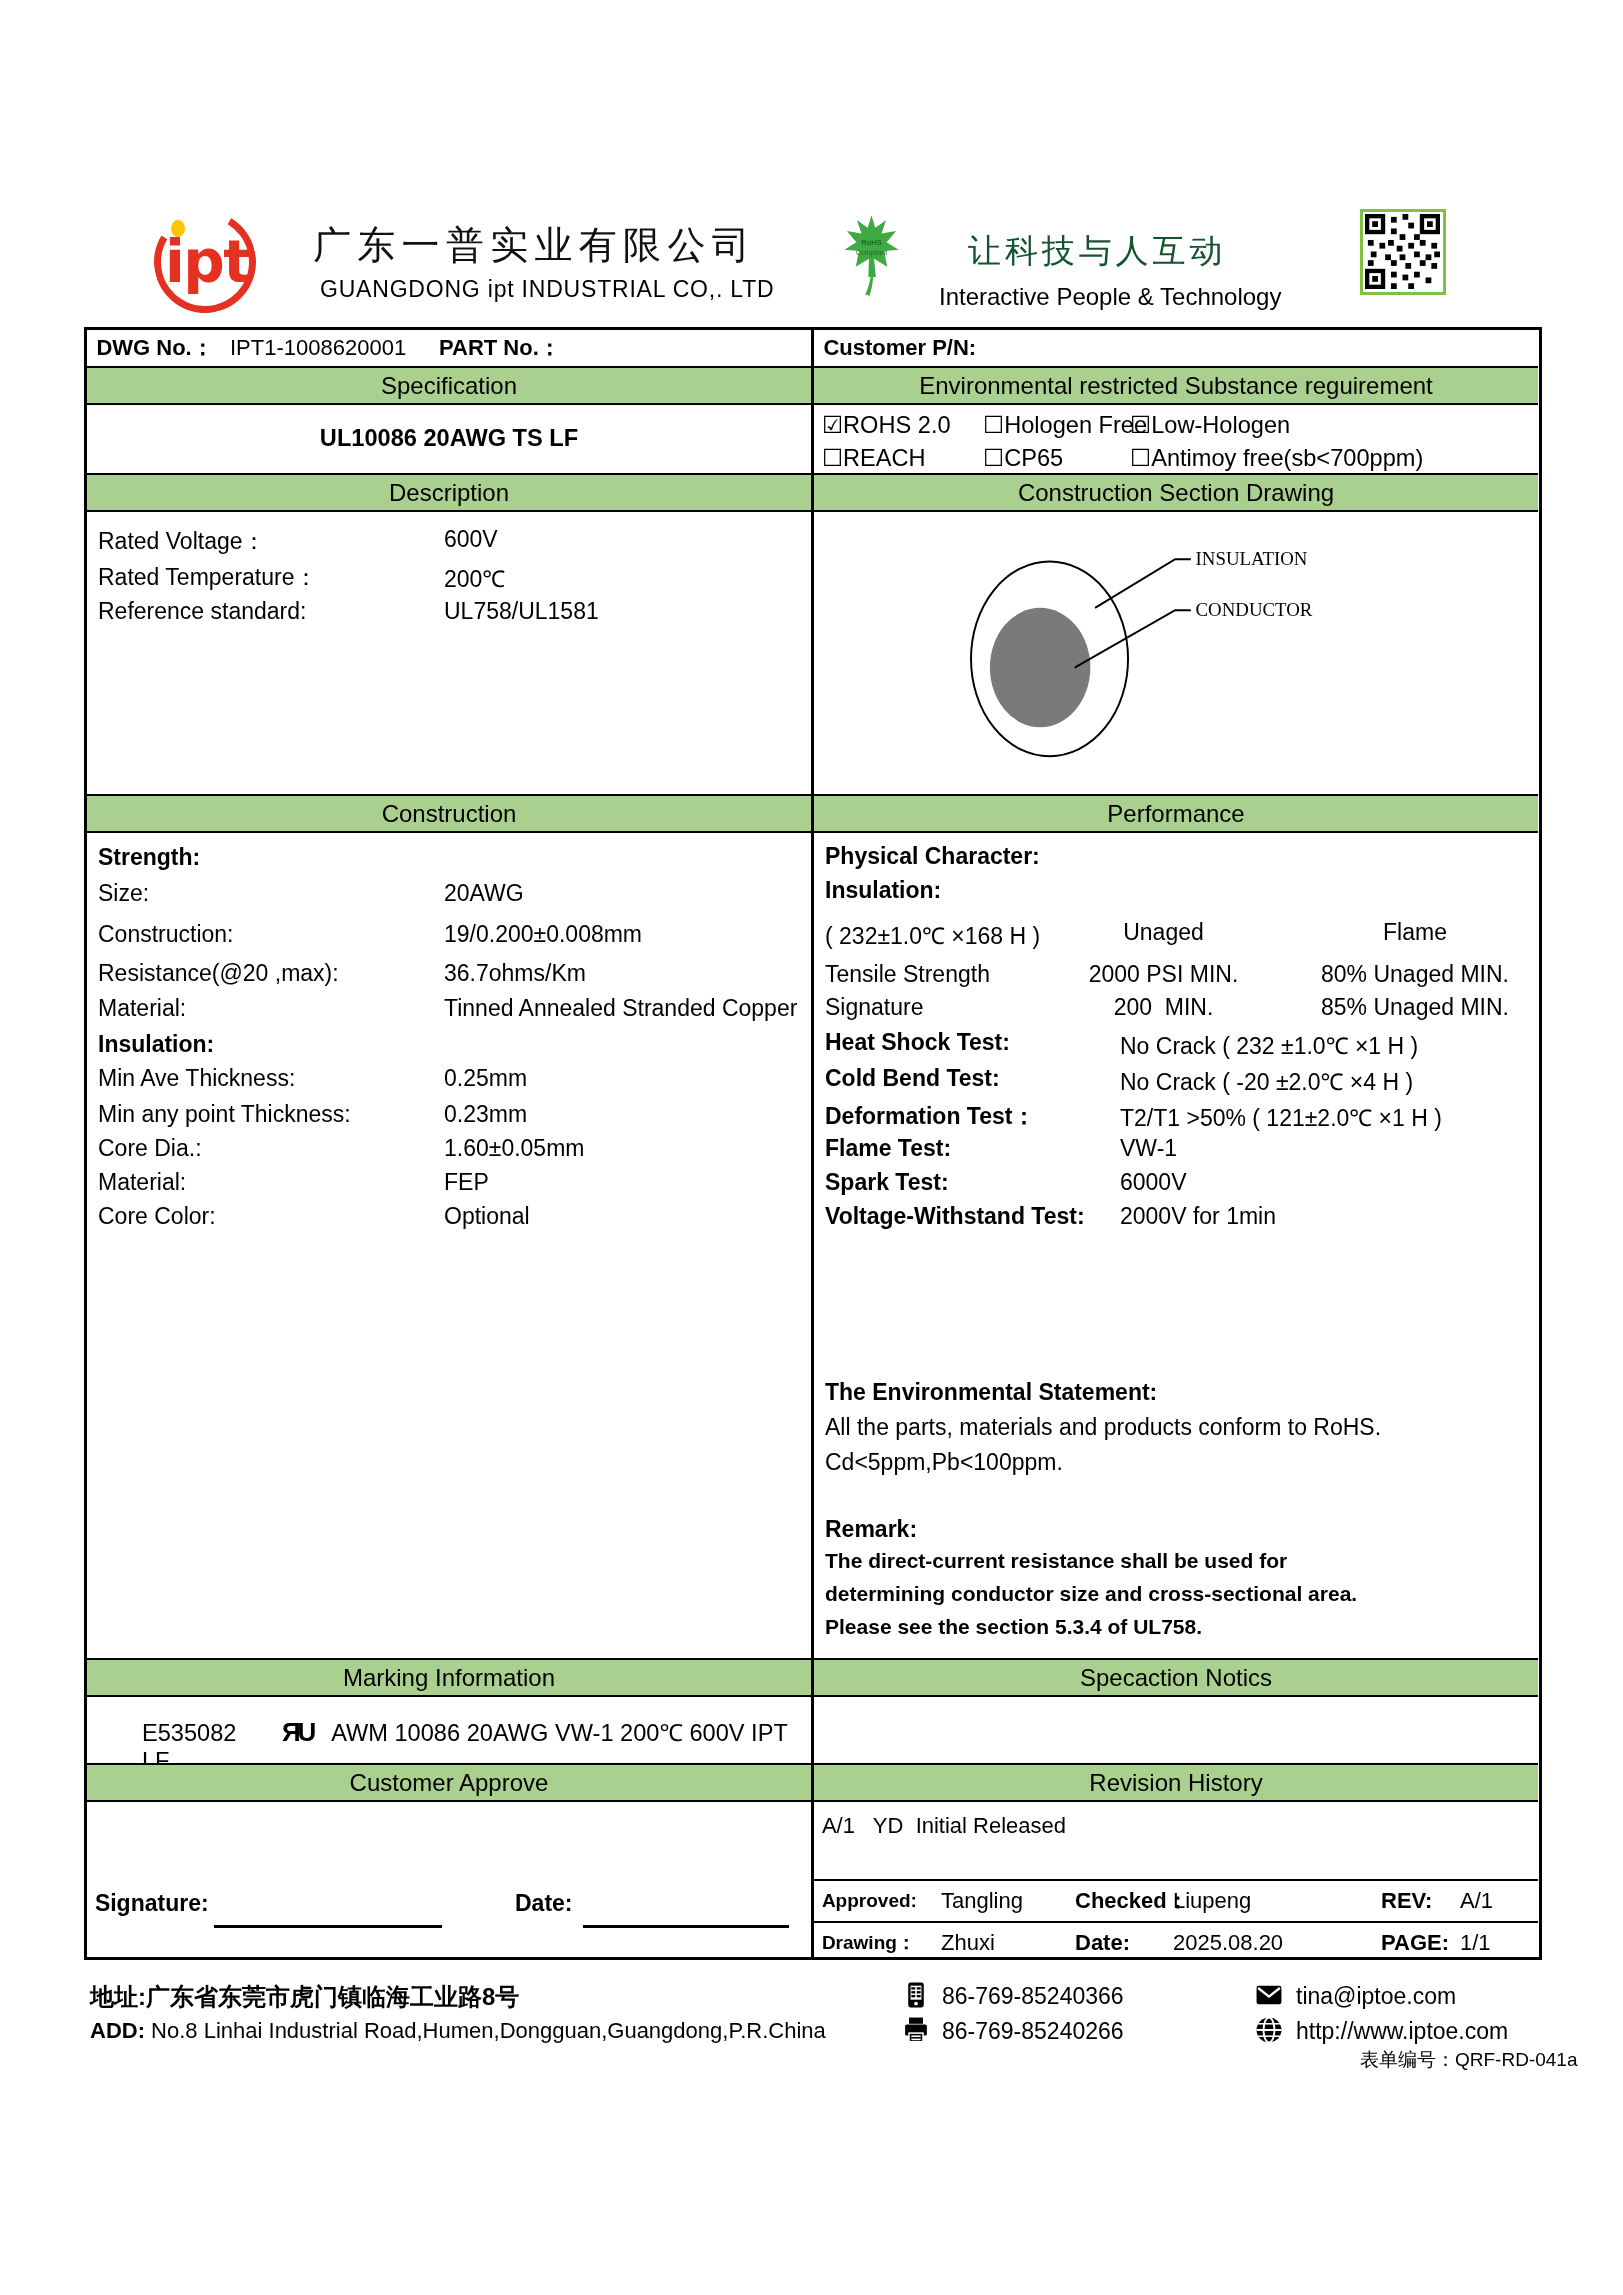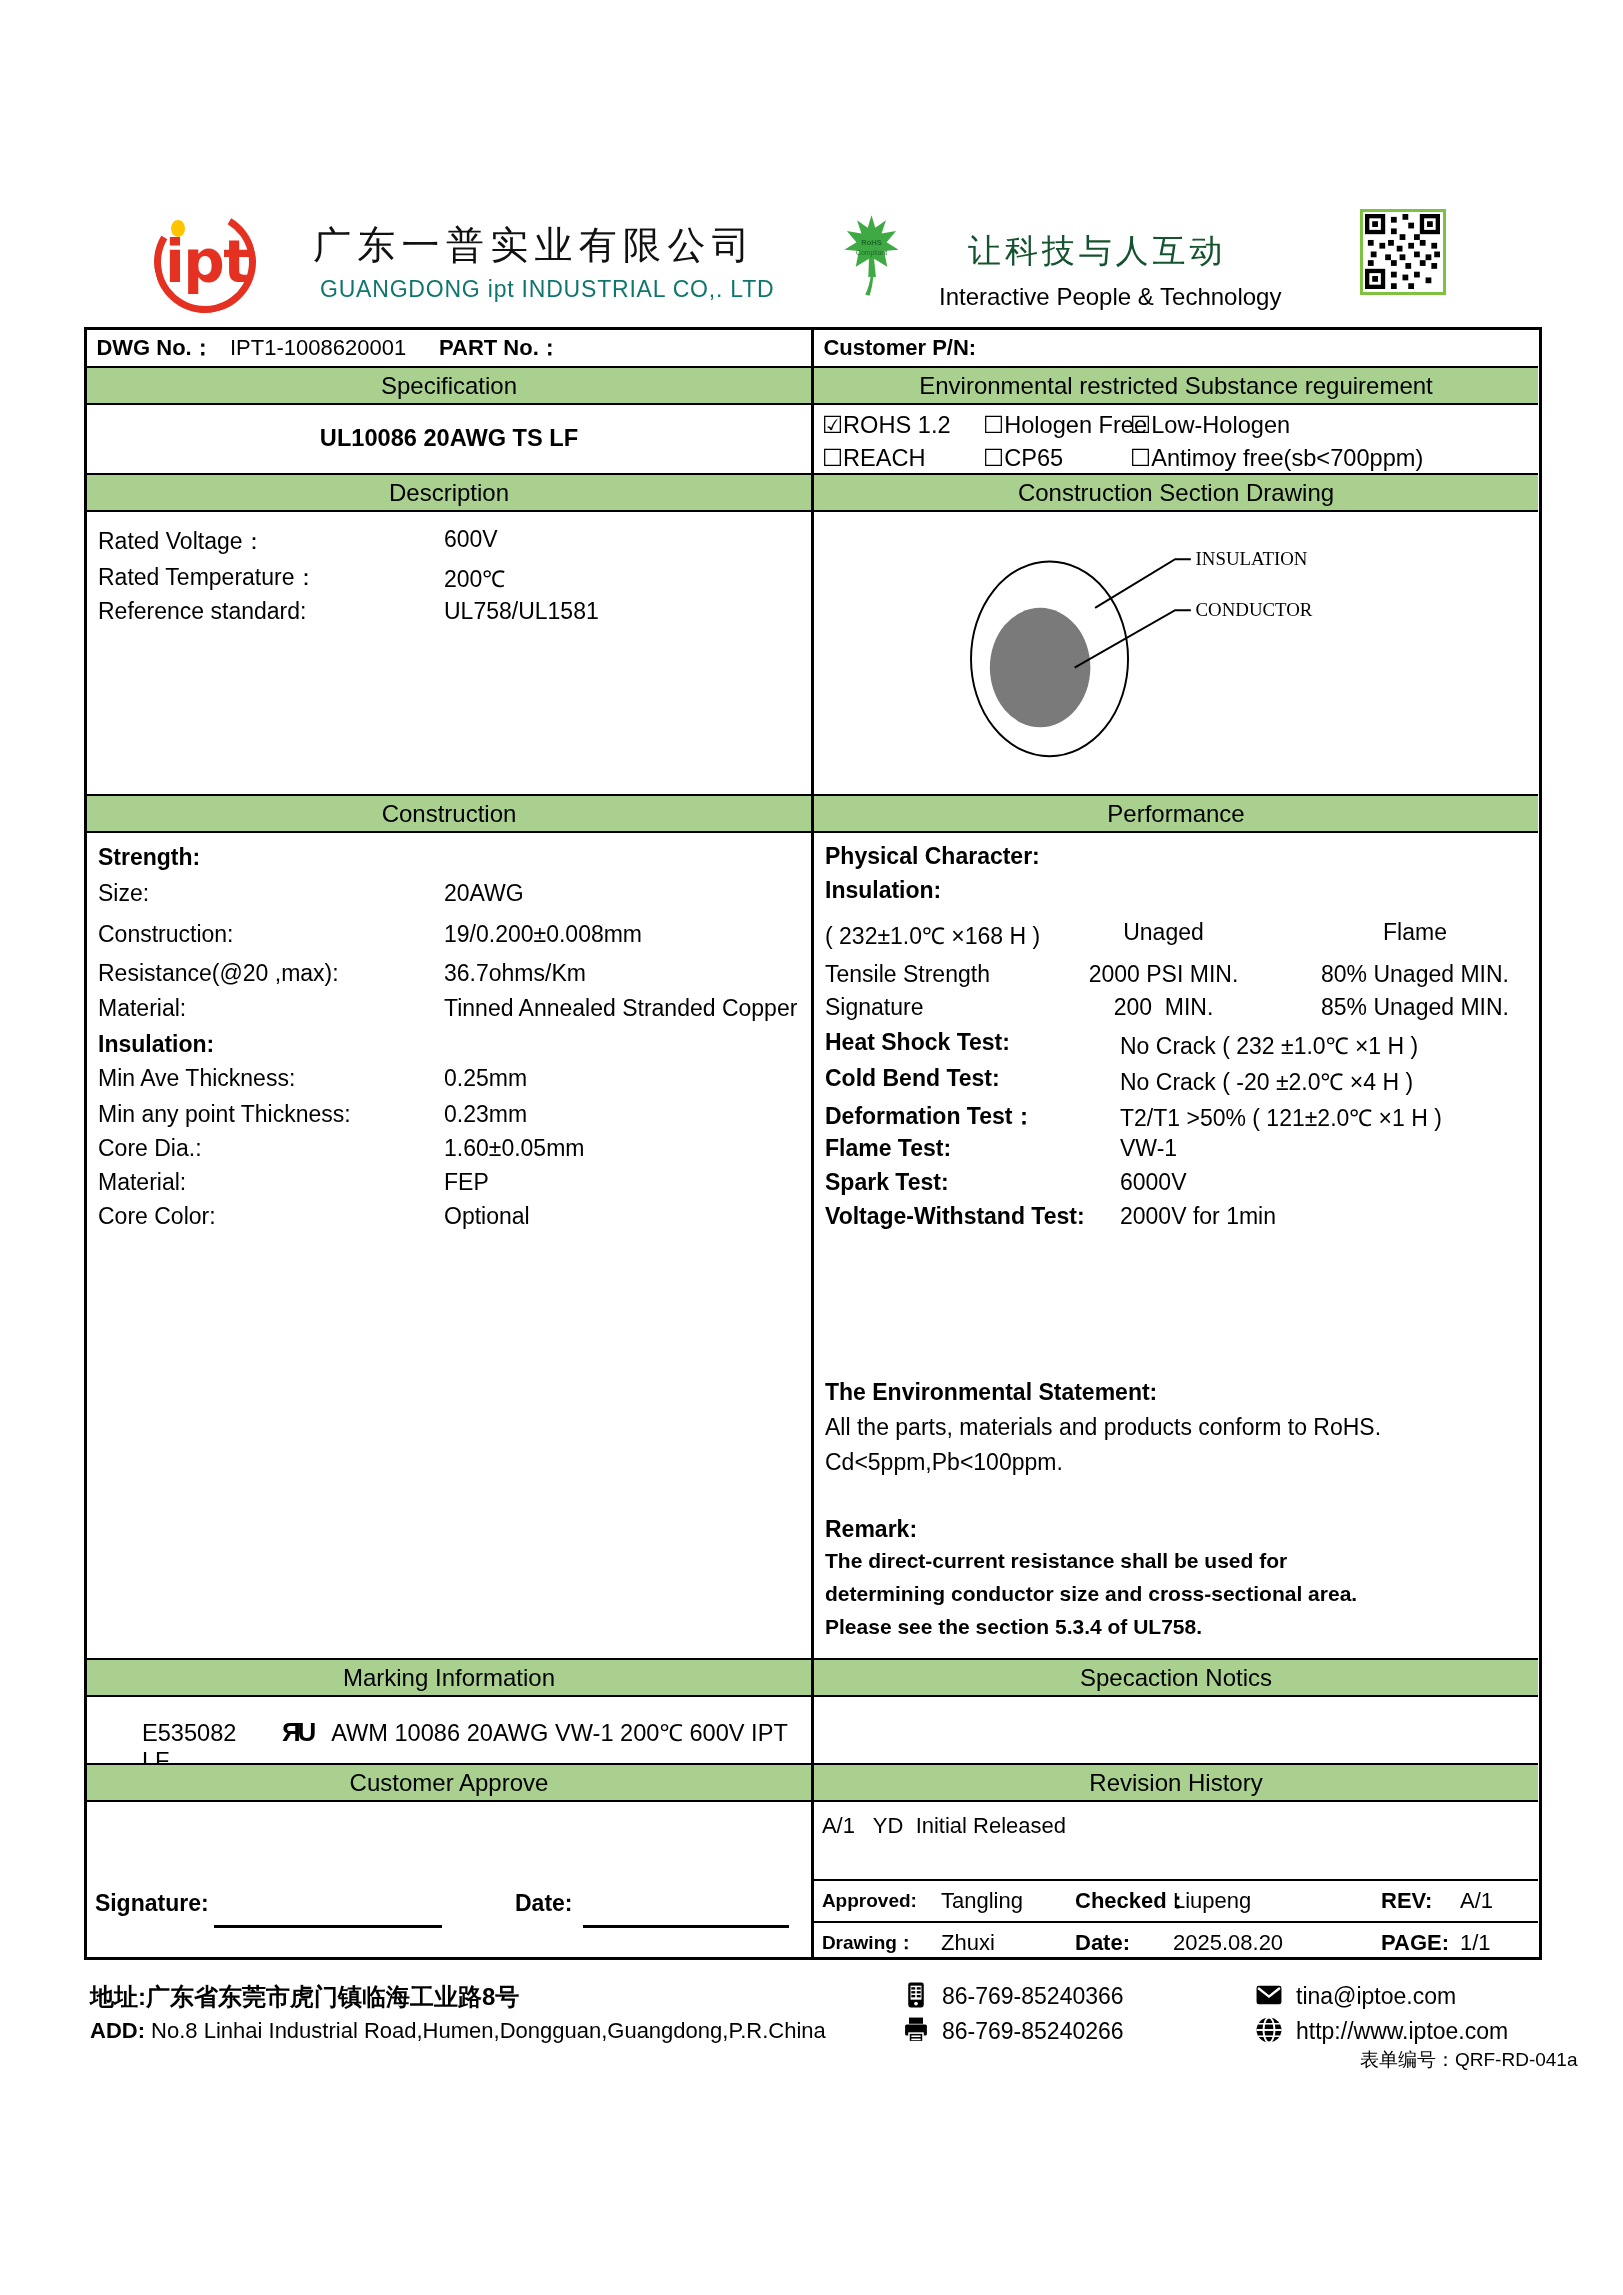--- a/index.html
+++ b/index.html
@@ -6,21 +6,21 @@
   body { background:#ffffff; font-family:"Liberation Sans", sans-serif; color:#000; }
   .page { position:relative; width:1623px; height:2295px; background:#fff; overflow:hidden; }
 
   
   .hdr { position:absolute; left:0; top:0; width:1623px; height:239px;border-radius:15px; }
   .logo-wrap { position:absolute; left:154px; top:206px; width:108px; height:110px; }
   .logo-ring { position:absolute; left:0; top:4.7px; width:102px; height:102px; border:7px solid #e53122; border-radius:50%; transform:rotate(-14deg); border-top-color:transparent; }
   .logo-txt { position:absolute; left:11px; top:22px; font-size:58px; font-weight:bold; color:#e53122; letter-spacing:-1.6px; font-family:"DejaVu Sans", sans-serif; }
   .logo-dot { position:absolute; left:17.3px; top:14px; width:14px; height:17.3px; background:#ffc400; border-radius:50%; }
   .company-cn { position:absolute; left:313px; top:220px; font-size:38px; letter-spacing:6.3px; font-weight:500; color:#111; }
-  .company-en { position:absolute; left:320px; top:276px; font-size:23px; letter-spacing:0.8px; color:#0f766e; }
+  .company-en { position:absolute; left:320px; top:276px; font-size:23px; letter-spacing:0.8px; color:#000000; }
   .leaf { position:absolute; left:840px; top:206px; }
   .slogan-cn { position:absolute; left:968px; top:229px; font-size:33px; letter-spacing:3.9px; color:#14532d; font-weight:500; }
   .slogan-en { position:absolute; left:939px; top:283px; font-size:24px; color:#000; }
   .qr { position:absolute; left:1360px; top:209px; width:86px; height:86px; border:3.1px solid #7fc241; background:#fff; padding:2.4px; }
 
   
   .sheet { position:absolute; left:84px; top:327px; width:1458px; height:1633px; border:3.1px solid #000; }
   .col { position:absolute; top:0; height:1627px; }
   .col-left { left:0; width:724px; }
   .col-right { left:724px; width:727px; border-left:3.1px solid #000; }
@@ -272,21 +272,21 @@
     <div class="col col-right">
 
       <div class="row h-dwg">
         <span class="pn-lbl">Customer P/N:</span>
       </div>
 
       <div class="row green h-green1">Environmental restricted Substance reguirement</div>
 
       <div class="row h-spec">
         <div class="env-line" style="top:6.3px">
-          <span class="env-i1"><span class="cbx">☑</span><span>ROHS 1.2</span></span>
+          <span class="env-i1"><span class="cbx">☑</span><span>ROHS 2.0</span></span>
           <span class="env-i2"><span class="cbx">☐</span><span>Hologen Free</span></span>
           <span class="env-i3"><span class="cbx">☐</span><span>Low-Hologen</span></span>
         </div>
         <div class="env-line" style="top:39px">
           <span class="env-i1"><span class="cbx">☐</span><span>REACH</span></span>
           <span class="env-i2"><span class="cbx">☐</span><span>CP65</span></span>
           <span class="env-i3"><span class="cbx">☐</span><span>Antimoy free(sb&lt;700ppm)</span></span>
         </div>
       </div>
 

